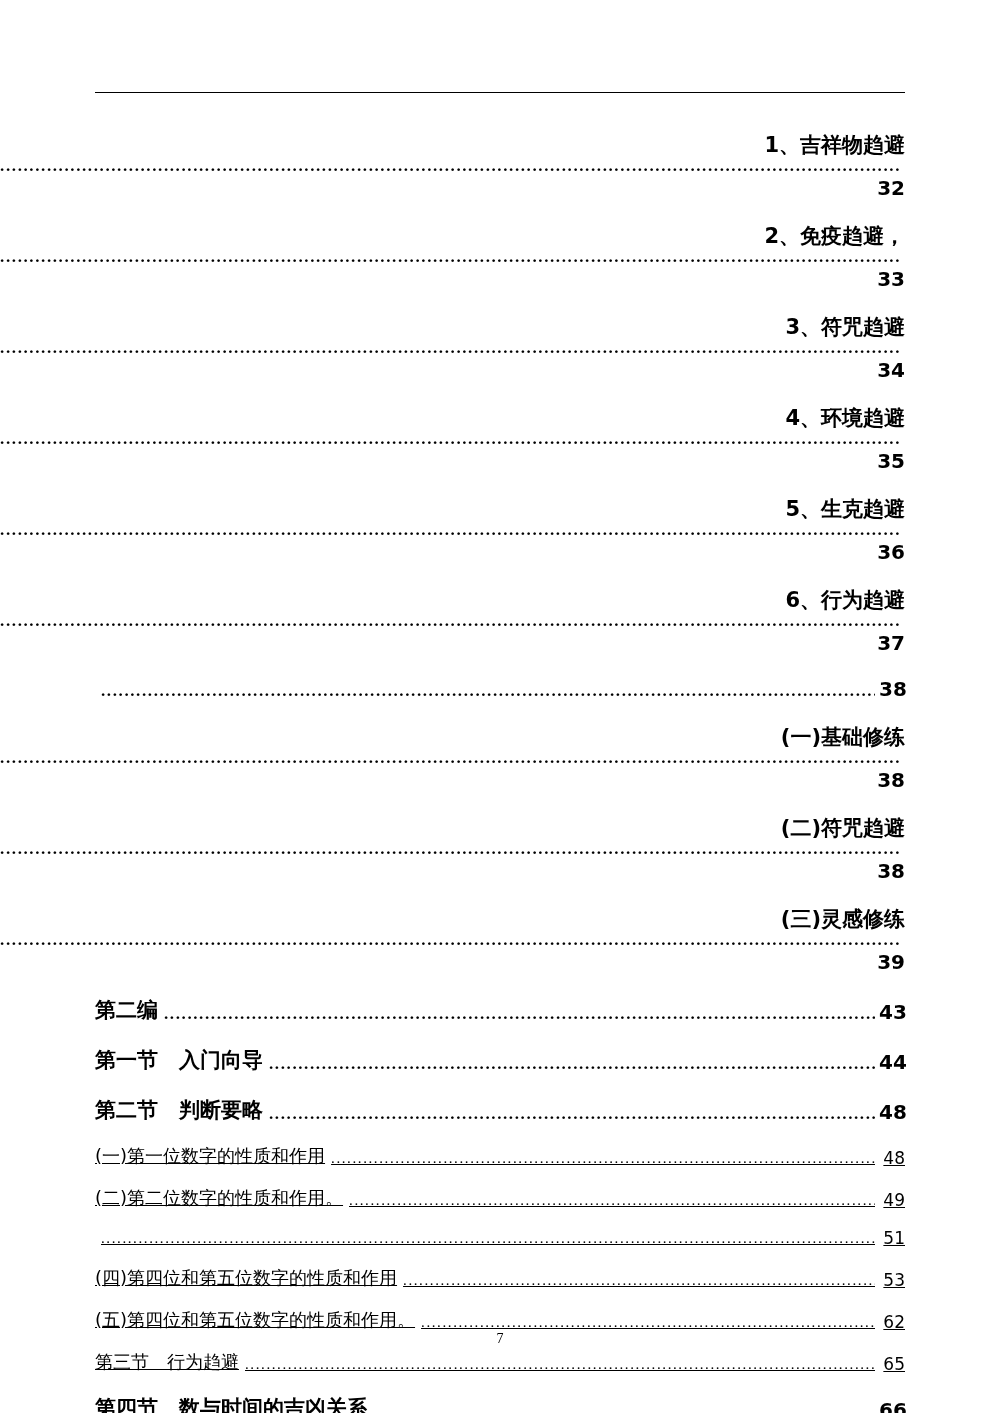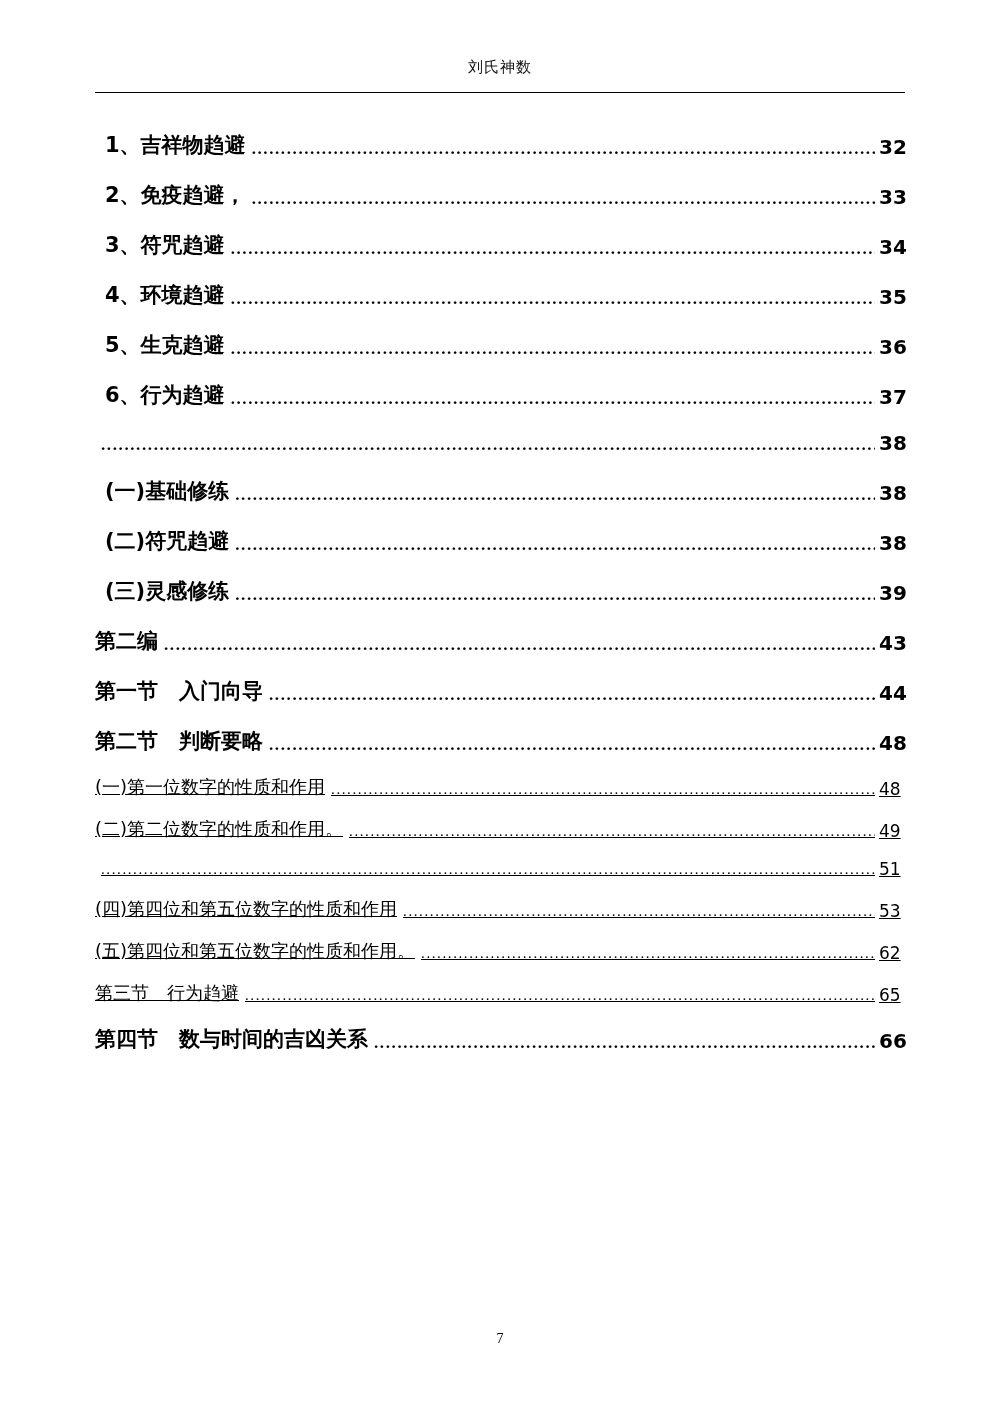--- a/index.html
+++ b/index.html
@@ -60,34 +60,35 @@
     margin: 0 4px 0 6px;
     letter-spacing: 1.6px;
     font-family: "Liberation Serif", serif;
     line-height: 1;
     position: relative;
     bottom: 2px;
   }
   .toc-entry .page-num {
     white-space: nowrap;
     font-family: "DejaVu Sans", "Liberation Sans", sans-serif;
+    text-align: right;
     min-width: 26px;
   }
 
   
   .lvl-bold {
     font-weight: bold;
     font-size: 21px;
     padding: 11px 0 11px 0;
   }
   .lvl-bold .dots { font-size: 17px; font-weight: bold; }
   .lvl-bold .page-num { font-size: 20px; }
 
   .indent-0 { padding-left: 0px; }
-  .indent-1 { padding-left: 10px; }
+  .indent-1 { padding-left: 10px; flex-direction: column; }
   .indent-2 { padding-left: 36px; text-decoration: underline; }
 
   
   .lvl-reg {
     font-weight: normal;
     font-size: 18px;
     padding: 9px 0 9px 0;
   }
   .lvl-reg .dots { font-size: 15px; }
   .lvl-reg .page-num { font-size: 17px; }
@@ -100,23 +101,20 @@
     text-align: center;
     font-size: 14px;
     font-family: "Liberation Serif", serif;
   }
 </style>
 </head>
 <body>
 
 <div class="page">
 
-  <div class="header">
-    <span>刘氏神数</span>
-  </div>
   <div class="header-rule"></div>
 
   <div class="toc" id="toc-list">
       <div class="toc-entry lvl-bold indent-1">
         <span class="title">1、吉祥物趋避</span>
         <span class="dots">............................................................................................................................................................................................................................................................................................................</span>
         <span class="page-num">32</span>
       </div>
       <div class="toc-entry lvl-bold indent-1">
         <span class="title">2、免疫趋避，</span>

